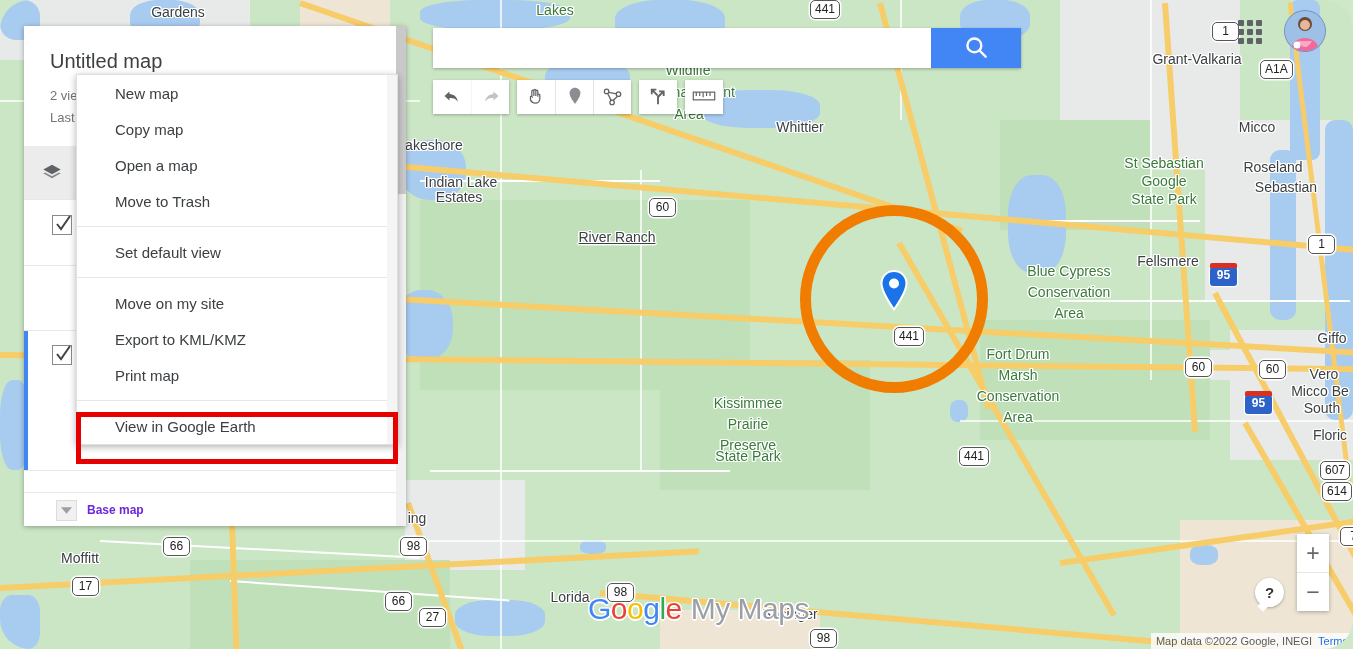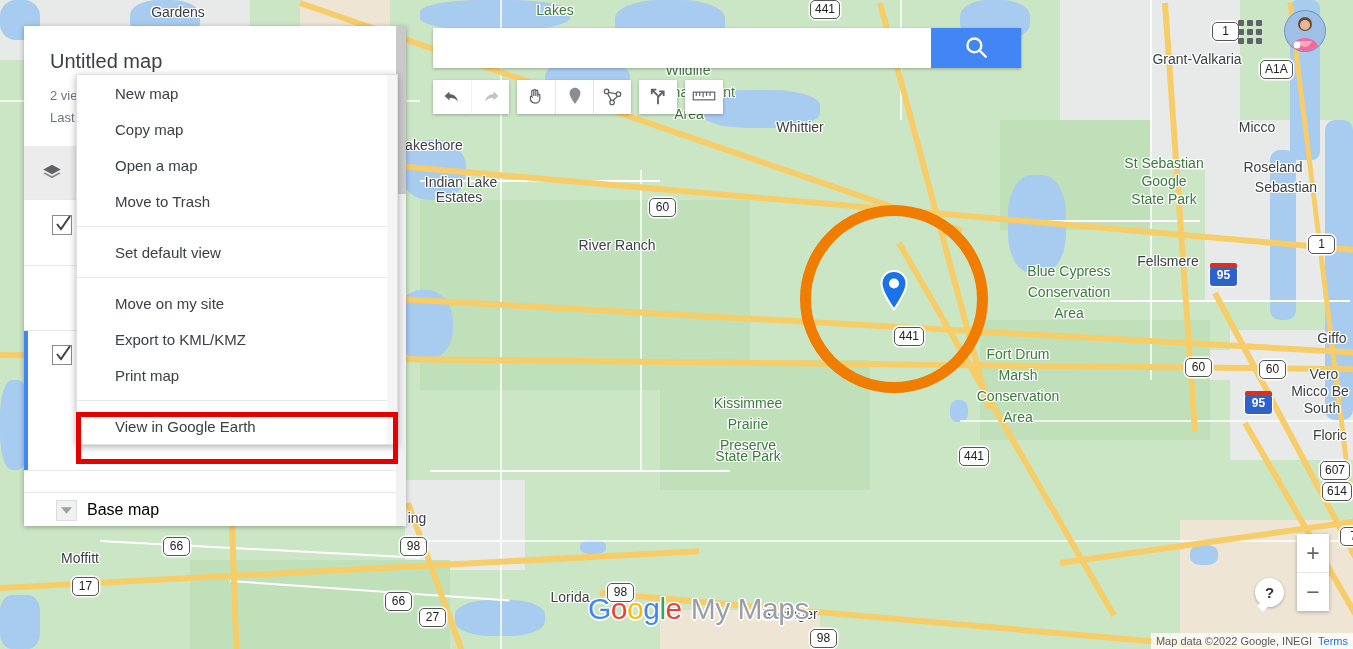--- a/index.html
+++ b/index.html
@@ -1,21 +1,21 @@
 <!DOCTYPE html>
 <html><head>
 <meta charset="utf-8">
 <style>
   html,body{margin:0;padding:0;}
   body{
     width:1353px;height:649px;overflow:hidden;position:relative;
     font-family:"Liberation Sans", sans-serif;
     background:#cfe8c8;
   }
-  #root{position:absolute;inset:0;overflow:hidden;}
+  #root{position:absolute;inset:0;overflow:hidden;border-radius:30px;}
 
   
   .map-canvas{position:absolute;inset:0;background:#d5ecd0;}
   .urban{position:absolute;background:#e8eae9;}
   .park{position:absolute;background:#bfe0b8;}
   .sand{position:absolute;background:#eee5d5;}
   .water{position:absolute;background:#a8cbf0;}
   .road{position:absolute;background:#f7cd6a;transform-origin:0 50%;}
   .road-w{position:absolute;background:#ffffff;transform-origin:0 50%;}
   .county{position:absolute;background:#ffffff;opacity:.75;transform-origin:0 50%;}
@@ -111,21 +111,21 @@
     background:#ececec;display:flex;align-items:center;justify-content:center;}
   .cb{position:absolute;width:18px;height:18px;border:1.6px solid #8a8a8a;background:#fff;}
   .cb svg{position:absolute;left:1px;top:-2px;}
   .accent-bar{position:absolute;left:24px;width:4px;background:#4285f4;}
   .panel-divider{position:absolute;left:24px;width:382px;height:1px;background:#e8e8e8;}
   .basemap-row{position:absolute;left:24px;top:494px;width:382px;height:32px;
     display:flex;align-items:center;background:#fff;}
   .basemap-caret{width:19px;height:19px;margin-left:32px;margin-right:10px;
     display:flex;align-items:center;justify-content:center;background:#f1f1f1;
     border:1px solid #dcdcdc;cursor:pointer;}
-  .basemap-label{font-size:16px;color:#000000;}
+  .basemap-label{font-size:12px;color:#6d28d9;font-weight:bold;}
 
   
   .panel-scroll-track{position:absolute;left:396px;top:26px;width:10px;height:500px;
     background:#f1f1f1;}
   .panel-scroll-thumb{position:absolute;left:396px;top:26px;width:10px;height:168px;
     background:#c9c9c9;cursor:pointer;}
 
   
   .menu{position:absolute;left:76px;top:74px;width:322px;background:#fff;
     box-shadow:0 2px 7px rgba(0,0,0,.3);border:1px solid #e0e0e0;box-sizing:border-box;}
@@ -224,21 +224,21 @@
     <div id="map-labels">
         <div class="lbl ctr" style="left: 178px; top: 4px;">Gardens</div>
         <div class="lbl ctr green" style="left: 555px; top: 2px;">Lakes</div>
         <div class="lbl ctr green" style="left: 688px; top: 62px;">Wildlife</div>
         <div class="lbl ctr green" style="left: 694px; top: 84px;">Management</div>
         <div class="lbl ctr green" style="left: 689px; top: 106px;">Area</div>
         <div class="lbl ctr" style="left: 800px; top: 119px;">Whittier</div>
         <div class="lbl ctr" style="left: 430px; top: 137px;">Lakeshore</div>
         <div class="lbl ctr" style="left: 461px; top: 174px;">Indian Lake</div>
         <div class="lbl ctr" style="left: 459px; top: 189px;">Estates</div>
-        <div class="lbl ctr" style="left: 617px; top: 237px;">River Ranch</div>
+        <div class="lbl ctr" style="left: 617px; top: 229px; text-decoration: underline;">River Ranch</div>
         <div class="lbl ctr" style="left: 1257px; top: 119px;">Micco</div>
         <div class="lbl ctr" style="left: 1197px; top: 51px;">Grant-Valkaria</div>
         <div class="lbl ctr green" style="left: 1164px; top: 155px;">St Sebastian</div>
         <div class="lbl ctr green" style="left: 1164px; top: 173px;">Google</div>
         <div class="lbl ctr green" style="left: 1164px; top: 191px;">State Park</div>
         <div class="lbl ctr" style="left: 1273px; top: 159px;">Roseland</div>
         <div class="lbl ctr" style="left: 1286px; top: 179px;">Sebastian</div>
         <div class="lbl ctr" style="left: 1168px; top: 230px; margin-top: 23px;">Fellsmere</div>
         <div class="lbl ctr green" style="left: 1069px; top: 263px;">Blue Cypress</div>
         <div class="lbl ctr green" style="left: 1069px; top: 284px;">Conservation</div>

